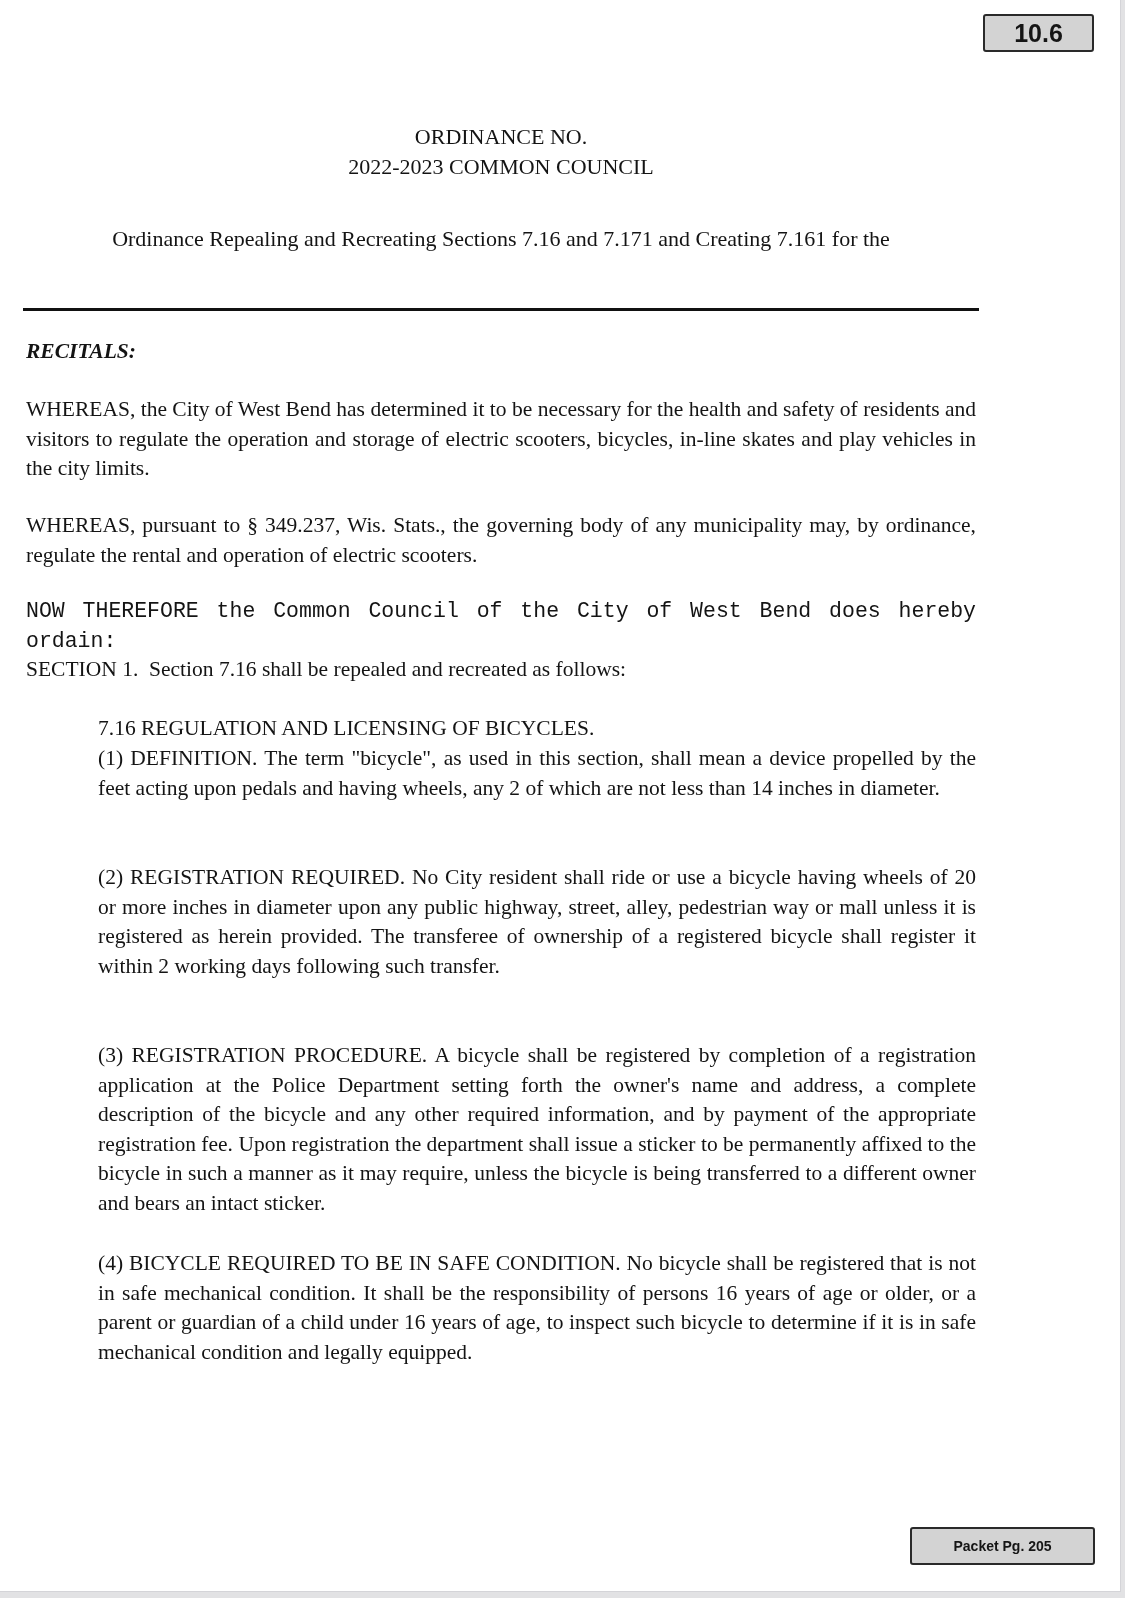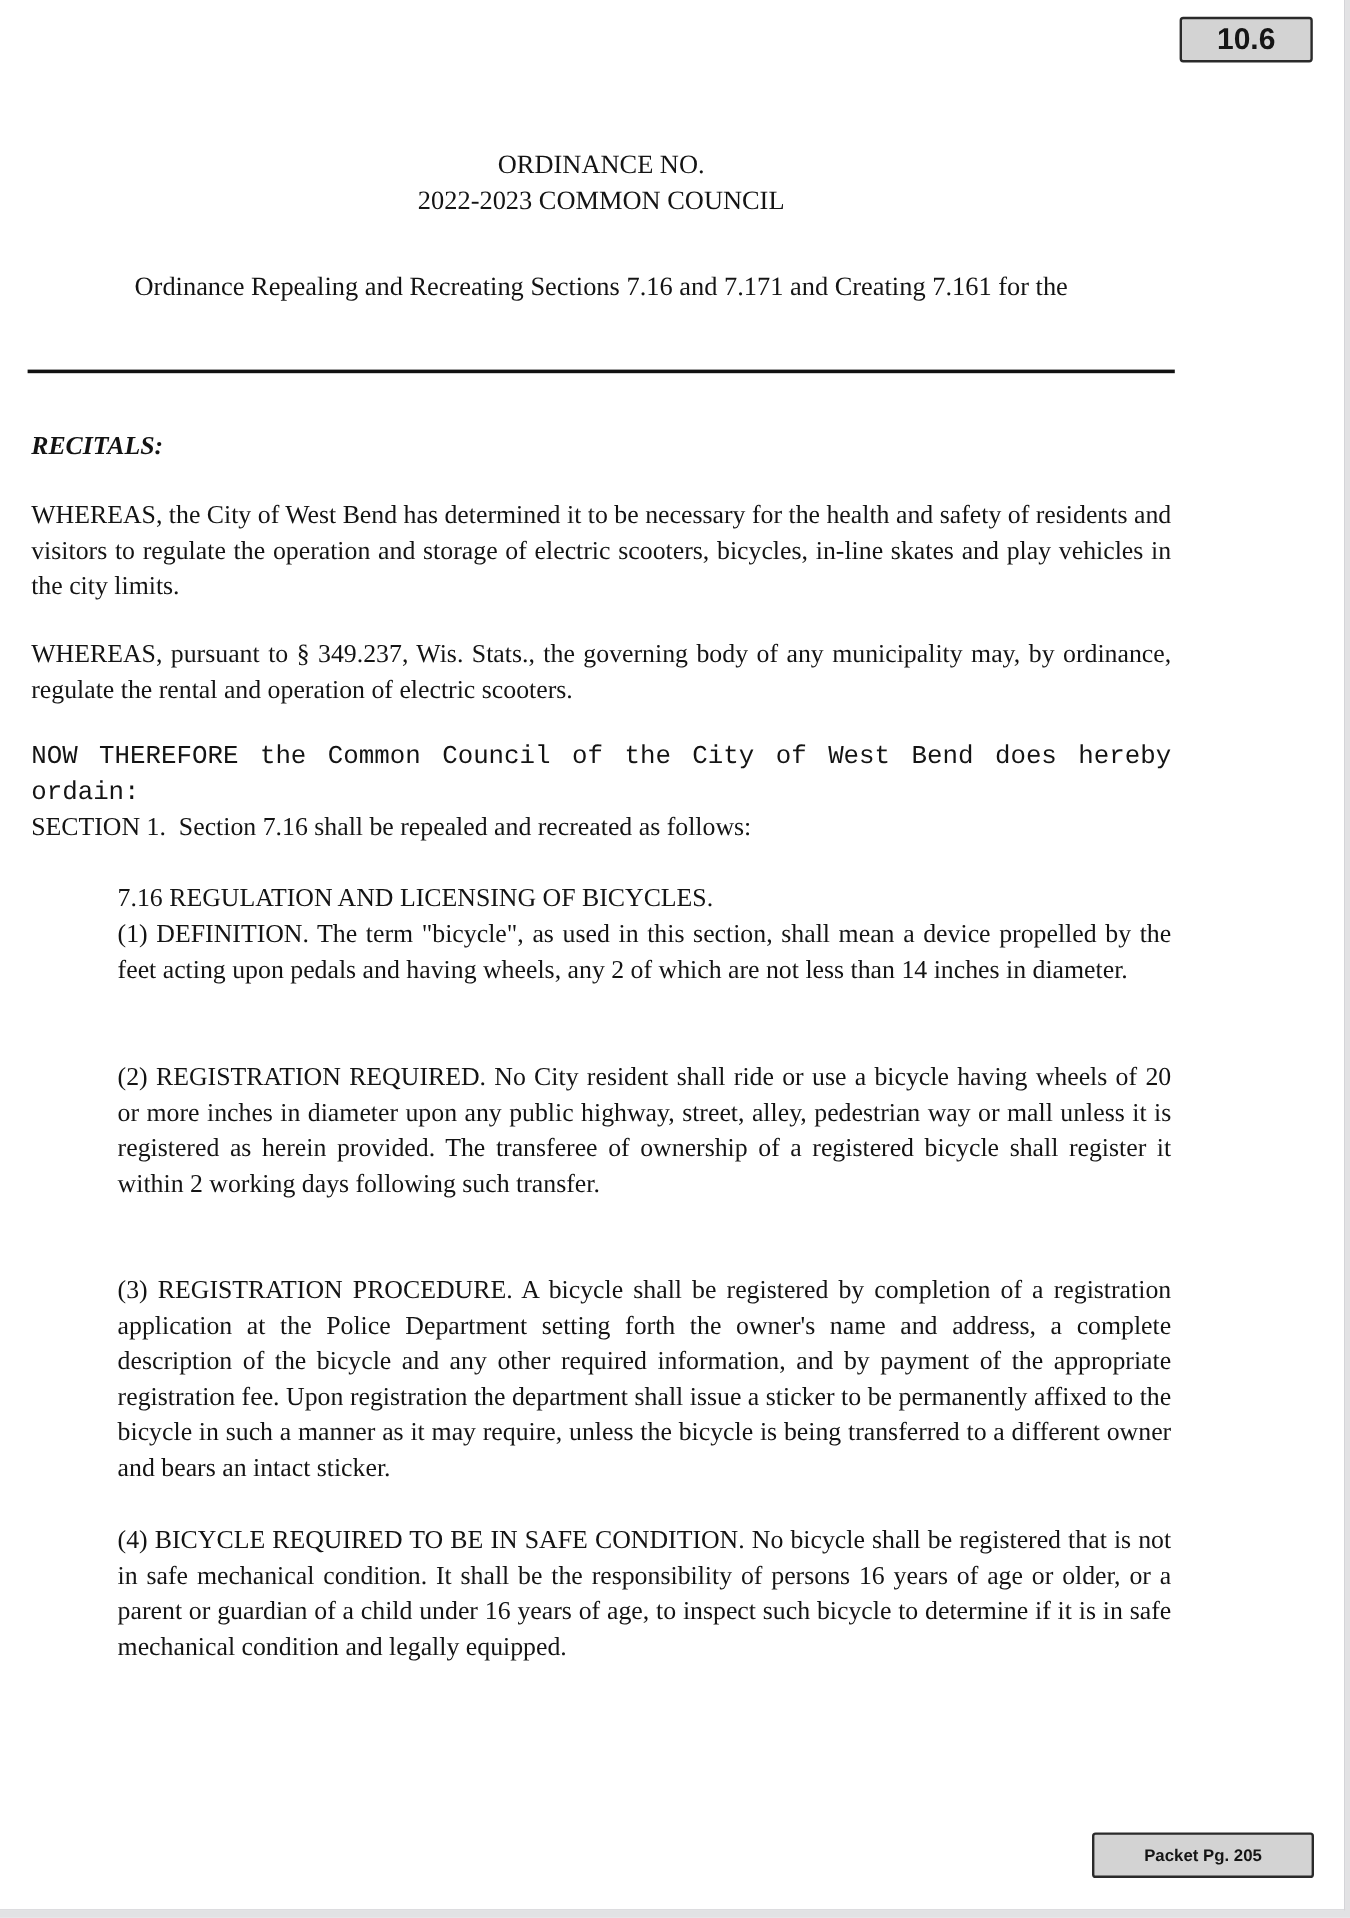--- a/index.html
+++ b/index.html
@@ -67,21 +67,20 @@
       top: 308px;
       width: 956px;
       height: 3px;
       background: #111;
     }
     .block {
       position: absolute;
       font-size: 21.5px;
       line-height: 29.5px;
       text-align: justify;
-      margin-top: 20px;
     }
     .left-block {
       left: 26px;
       width: 950px;
     }
     .indent-block {
       left: 98px;
       width: 878px;
     }
     .recitals {

